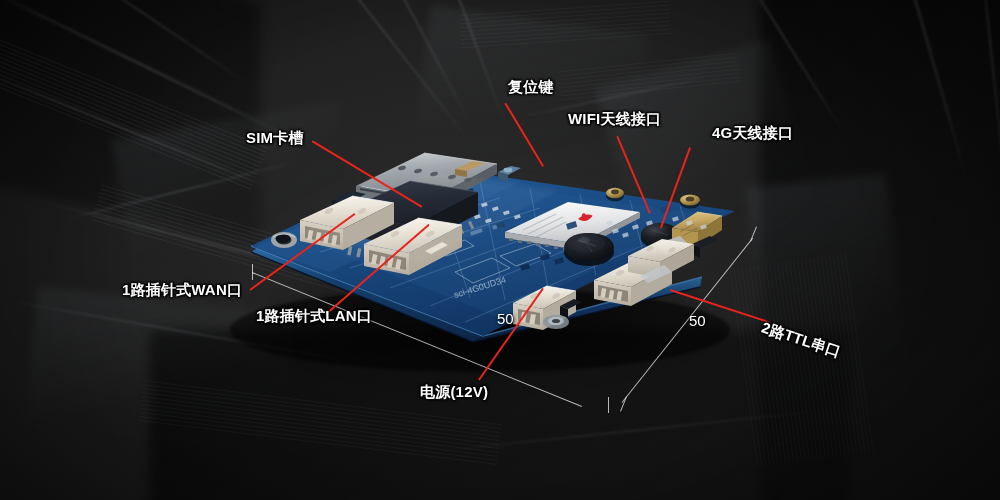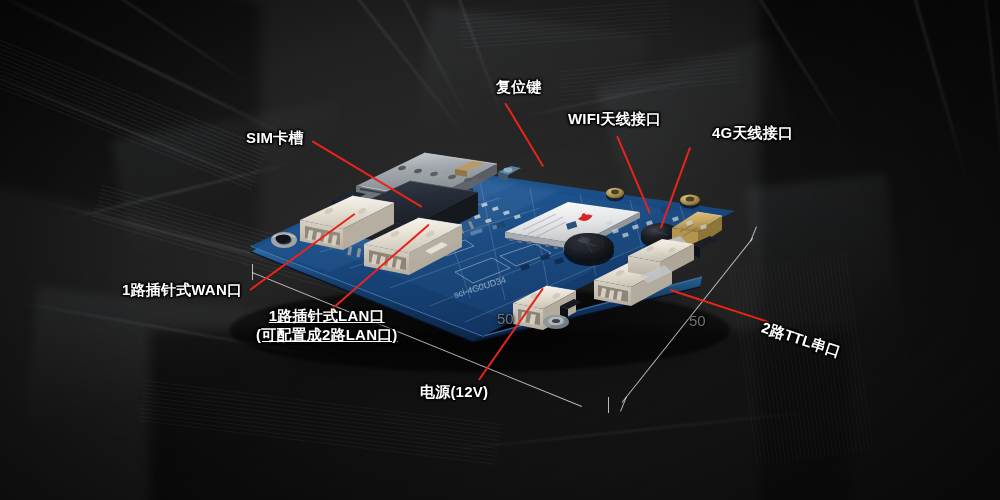--- a/index.html
+++ b/index.html
@@ -70,28 +70,28 @@
     letter-spacing:.2px;
     white-space:nowrap;
     text-shadow:
        0 0 3px rgba(0,0,0,.95),
        1px 1px 2px rgba(0,0,0,.95),
       -1px 1px 2px rgba(0,0,0,.9),
        1px -1px 2px rgba(0,0,0,.9),
       -1px -1px 2px rgba(0,0,0,.9);
     line-height:1.25;
   }
-  .callout.two-line{ text-align:center;text-decoration:underline; }
+  .callout.two-line{ text-align:right; }
 
   
   .dimline{ position:absolute; transform-origin:0 50%; height:1px;
             background:rgba(226,230,234,.78); }
   .dimtick{ position:absolute; width:1px; background:rgba(226,230,234,.8); }
   .dimtext{
-    position:absolute; color:#737373; font-size:15px; font-weight:normal;
+    position:absolute; color:#ffffff; font-size:15px; font-weight:normal;
     text-shadow:0 0 4px rgba(0,0,0,.95),1px 1px 2px rgba(0,0,0,.9);
     font-family:"Liberation Sans",sans-serif;
   }
 </style>
 </head>
 <body>
 
 <div id="stage">
 
   <div class="bg-base"></div>
@@ -559,33 +559,32 @@
     <div class="leader" style="left:617px; top:135px; width:84px;  transform:rotate(67deg);"></div>
     <div class="leader" style="left:690px; top:146px; width:86px;  transform:rotate(110deg);"></div>
     <div class="leader" style="left:250px; top:289px; width:130px; transform:rotate(-36deg);"></div>
     <div class="leader" style="left:325px; top:314px; width:138px; transform:rotate(-41deg);"></div>
     <div class="leader" style="left:479px; top:379px; width:112px; transform:rotate(-55deg);"></div>
     <div class="leader" style="left:670px; top:289px; width:104px; transform:rotate(18deg);"></div>
   </div>
 
   <div>
 
-    <div class="callout" style="left:496px; top:78px;">复位键</div>
+    <div class="callout" style="left:508px; top:78px;">复位键</div>
 
     <div class="callout" style="left:246px; top:129px;">SIM卡槽</div>
 
     <div class="callout" style="left:568px; top:110px;">WIFI天线接口</div>
 
     <div class="callout" style="left:712px; top:124px;">4G天线接口</div>
 
     <div class="callout" style="left:122px; top:281px;">1路插针式WAN口</div>
 
     <div class="callout two-line" style="left:256px; top:307px;">
       <div>1路插针式LAN口</div>
-      <div>(可配置成2路LAN口)</div>
     </div>
 
     <div class="callout" style="left:420px; top:383px;">电源(12V)</div>
 
     <div class="callout" style="left:762px; top:318px; transform:rotate(18deg); transform-origin:0 50%;">2路TTL串口</div>
   </div>
 
 </div>
 
 </body></html>

